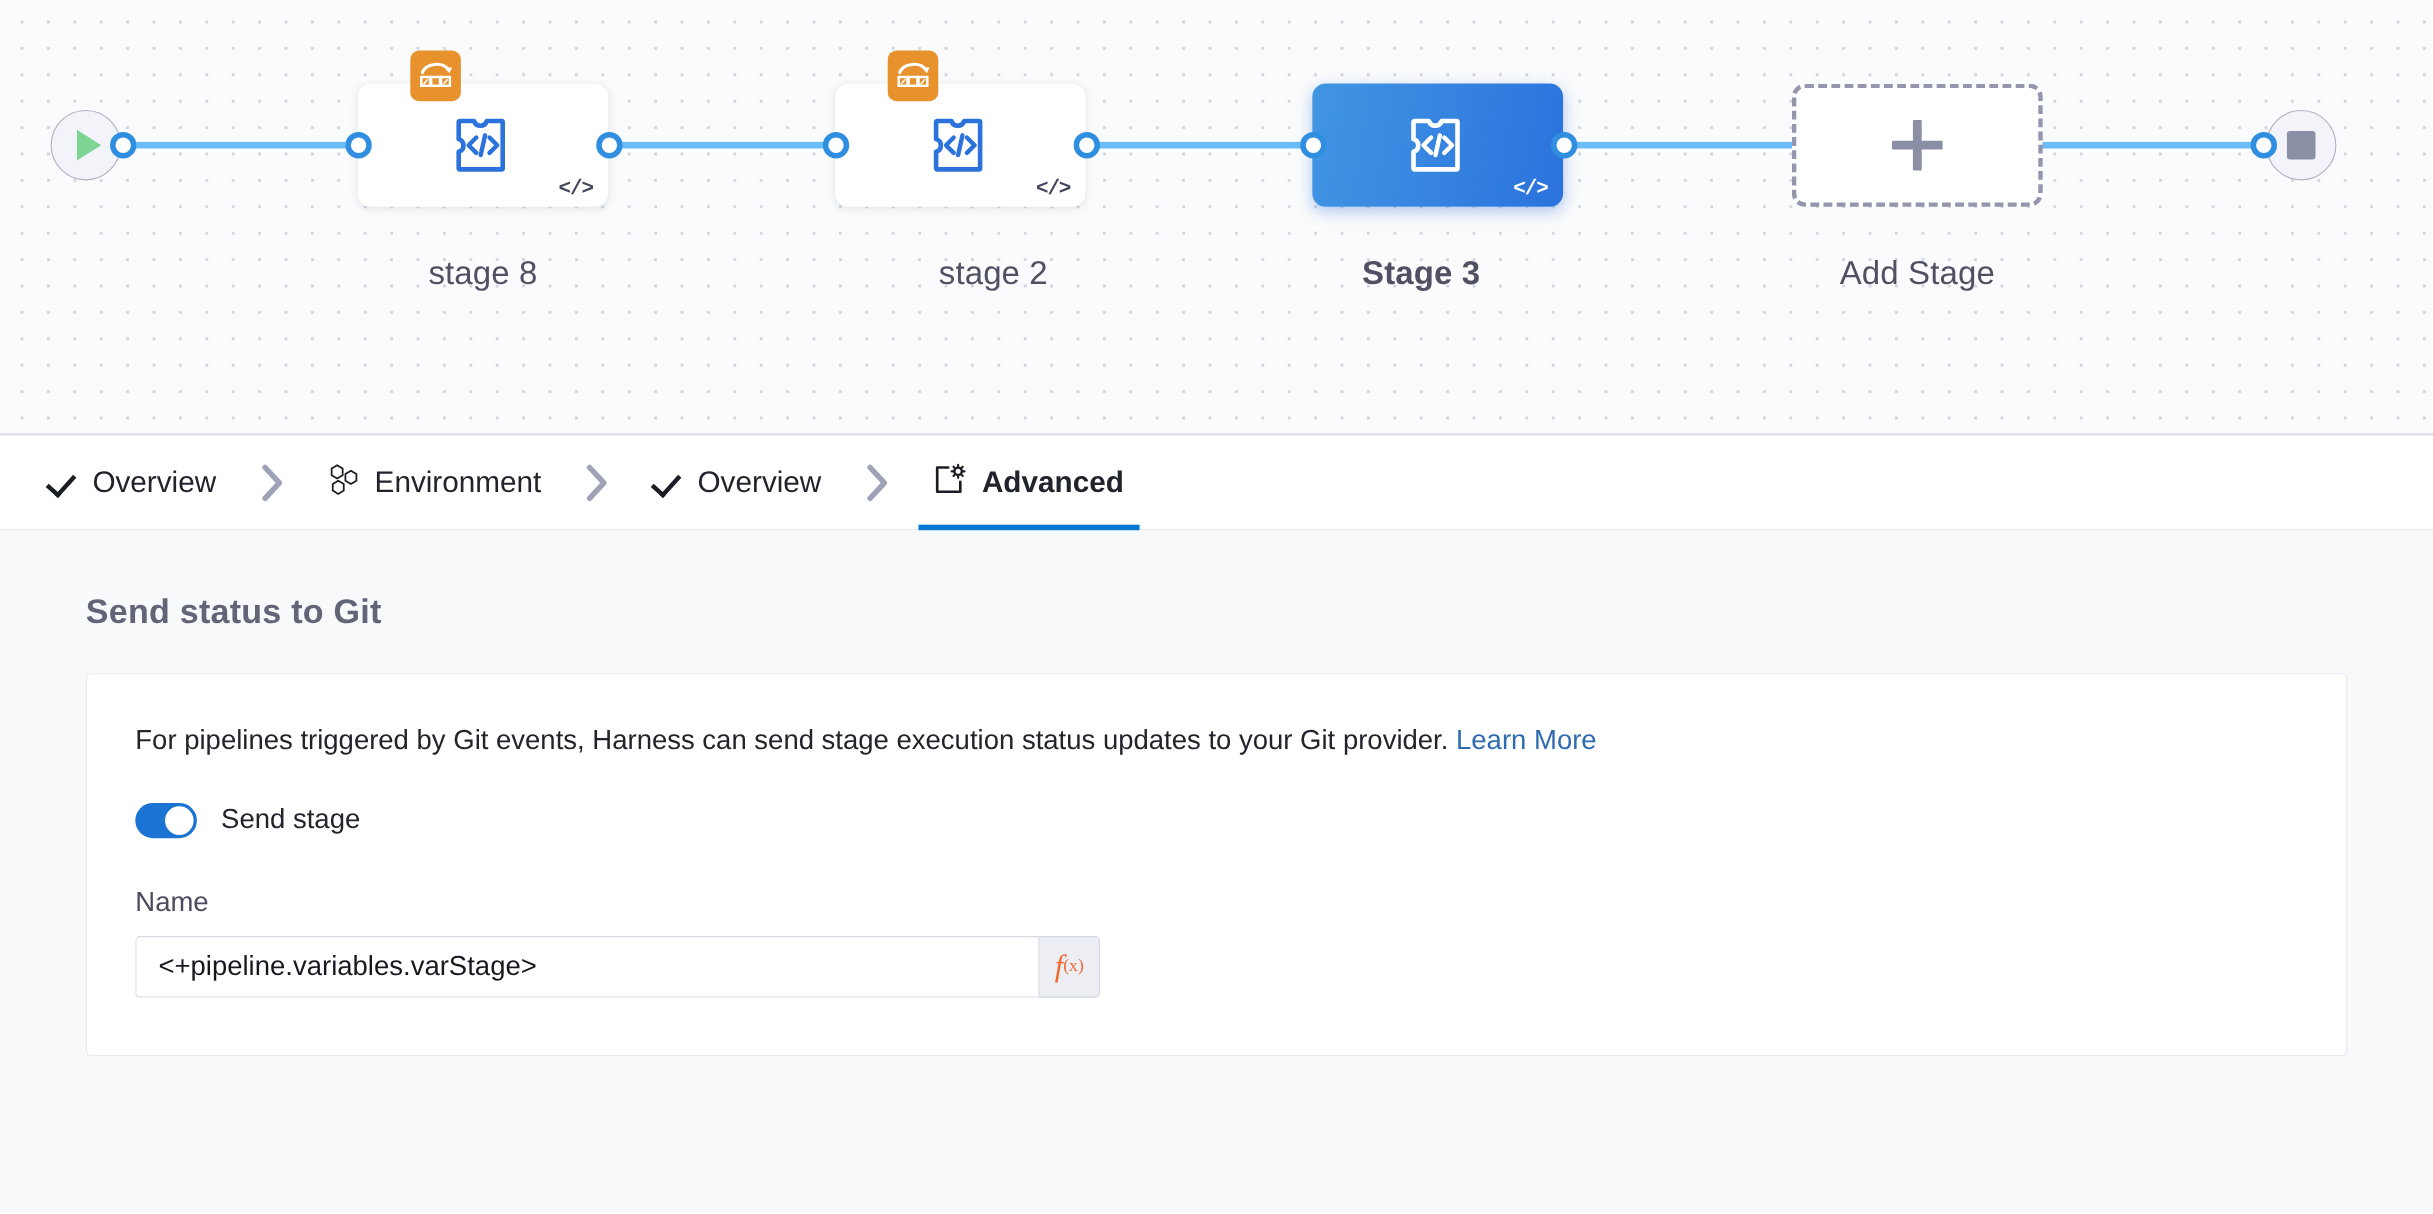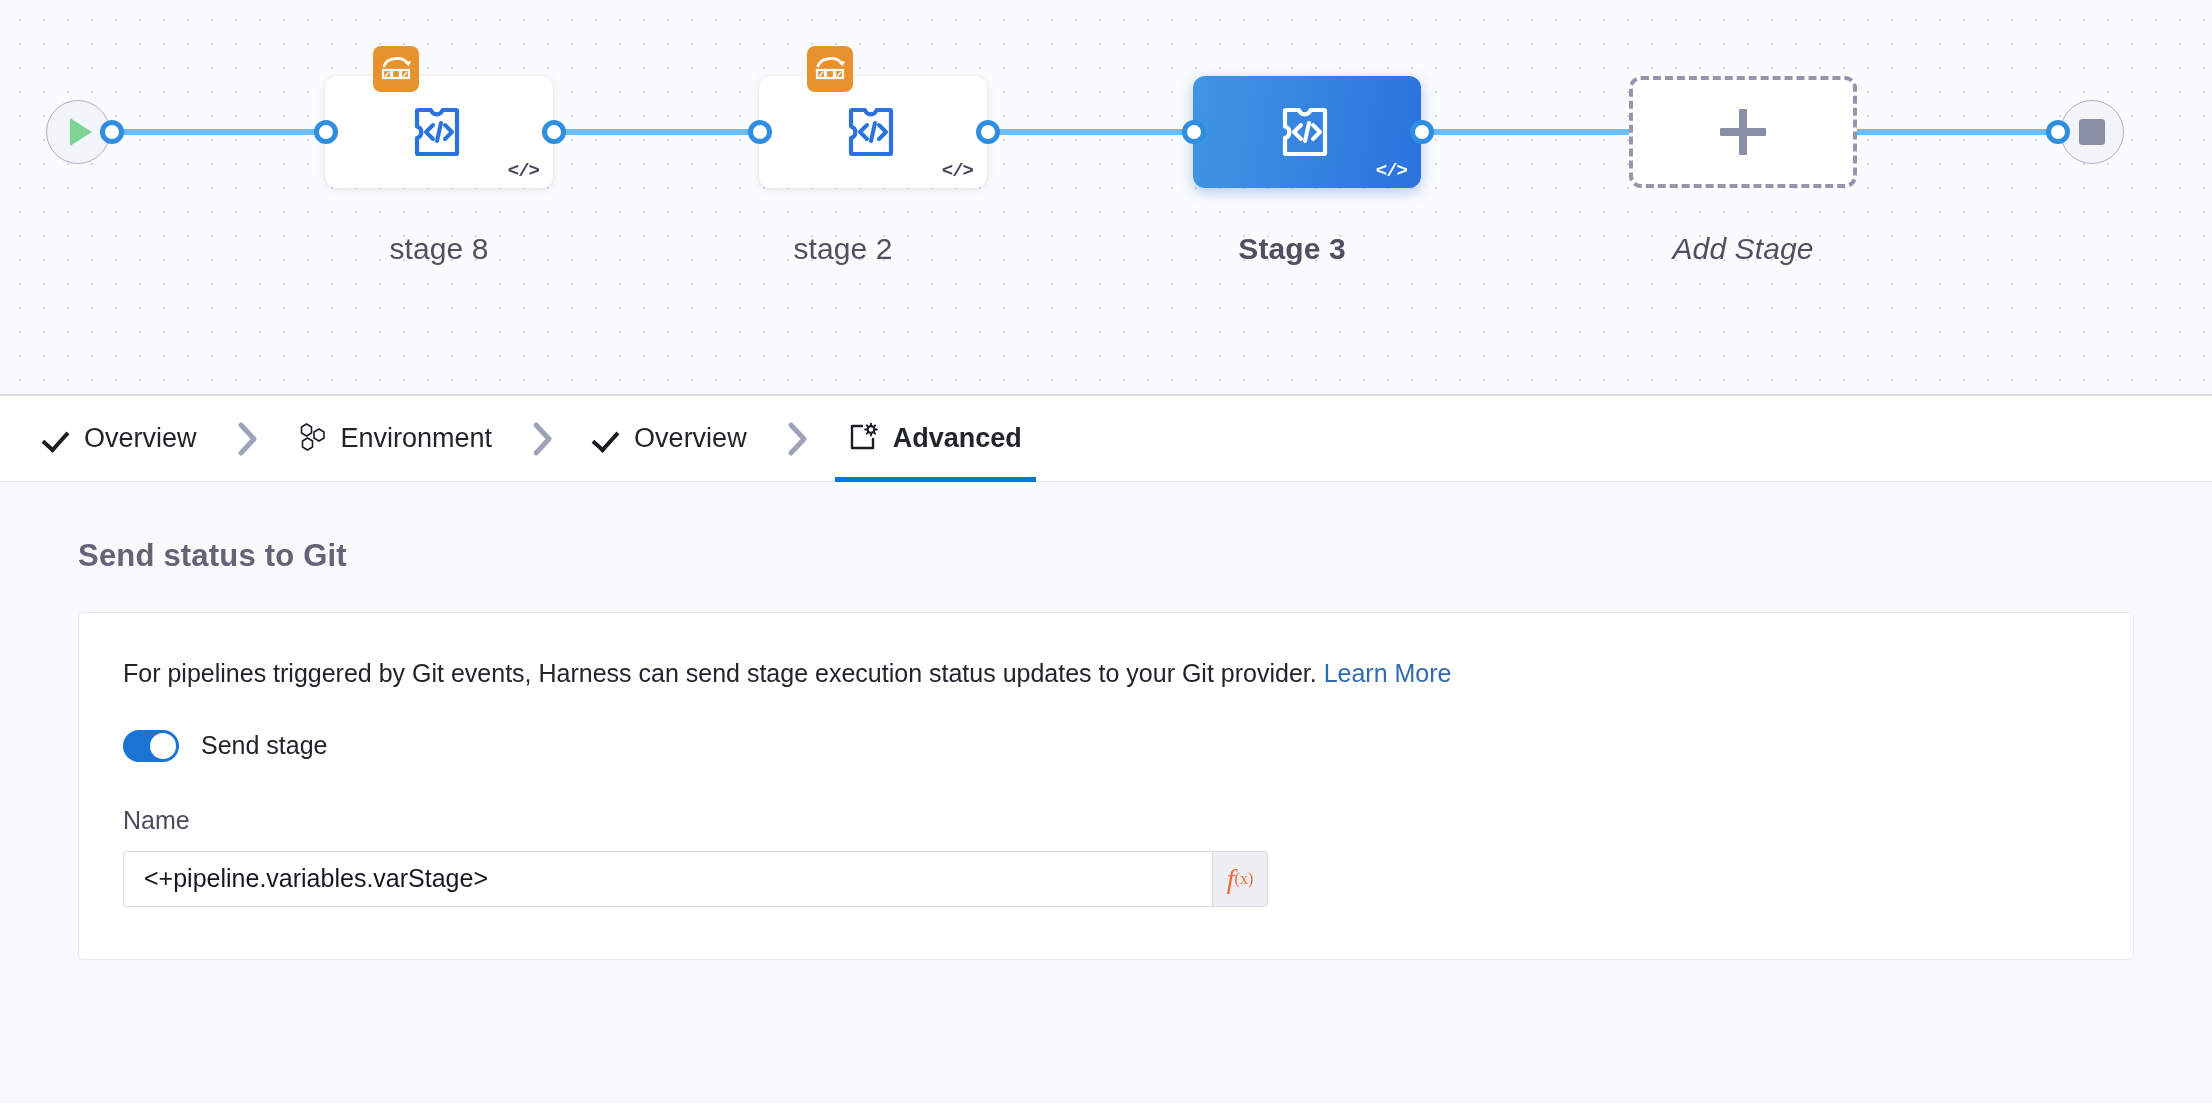--- a/index.html
+++ b/index.html
@@ -213,21 +213,21 @@
 
   .field-label {
     font-size: 25px;
     color: #4a4c5e;
     margin-bottom: 16px;
     margin-top: 26px;
   }
   .input-wrap {
     display: flex;
     align-items: stretch;
-    width: 1145px;
+    width: 877px;
     height: 56px;
   }
   .text-input {
     flex: 1;
     border: 1px solid #d5d9e3;
     border-right: none;
     border-radius: 4px 0 0 4px;
     background: #ffffff;
     font-size: 25px;
     color: #16181f;
@@ -299,39 +299,39 @@
     <svg class="glyph-custom" viewBox="0 0 60 60">
       <path d="M9 8 h13 a6 6 0 0 0 11.5 0 H47 a1 1 0 0 1 1 1 v42 a1 1 0 0 1 -1 1 H9 a1 1 0 0 1 -1 -1 V36 a6 6 0 0 0 0 -11.5 V9 a1 1 0 0 1 1 -1 z" fill="none" stroke="#2b72dd" stroke-width="4.2" stroke-linejoin="round"></path>
       <path d="M24 23 L17 30 L24 37" fill="none" stroke="#2b72dd" stroke-width="4" stroke-linecap="round" stroke-linejoin="round"></path>
       <path d="M36 23 L43 30 L36 37" fill="none" stroke="#2b72dd" stroke-width="4" stroke-linecap="round" stroke-linejoin="round"></path>
       <path d="M32 21 L28 39" stroke="#2b72dd" stroke-width="4" stroke-linecap="round"></path>
     </svg>
     <span class="code-mark">&lt;/&gt;</span>
   </div>
   <div class="port" style="left:748px;"></div>
   <div class="port" style="left:976px;"></div>
-  <div class="stage-label" style="left:693px;">stage 2</div>
+  <div class="stage-label" style="left:753px;">stage 2</div>
 
   <div class="stage-node selected" style="left:1193px;">
     <svg class="glyph-custom" viewBox="0 0 60 60">
       <path d="M9 8 h13 a6 6 0 0 0 11.5 0 H47 a1 1 0 0 1 1 1 v42 a1 1 0 0 1 -1 1 H9 a1 1 0 0 1 -1 -1 V36 a6 6 0 0 0 0 -11.5 V9 a1 1 0 0 1 1 -1 z" fill="none" stroke="#ffffff" stroke-width="4.2" stroke-linejoin="round"></path>
       <path d="M24 23 L17 30 L24 37" fill="none" stroke="#ffffff" stroke-width="4" stroke-linecap="round" stroke-linejoin="round"></path>
       <path d="M36 23 L43 30 L36 37" fill="none" stroke="#ffffff" stroke-width="4" stroke-linecap="round" stroke-linejoin="round"></path>
       <path d="M32 21 L28 39" stroke="#ffffff" stroke-width="4" stroke-linecap="round"></path>
     </svg>
     <span class="code-mark">&lt;/&gt;</span>
   </div>
   <div class="port" style="left:1182px;"></div>
   <div class="port" style="left:1410px;"></div>
   <div class="stage-label" style="left:1142px;font-weight:bold;">Stage 3</div>
 
   <div class="stage-node add" style="left:1629px;">
     <div class="plus-icon"></div>
   </div>
-  <div class="stage-label" style="left:1593px;font-style:italic;">Add Stage</div>
+  <div class="stage-label" style="left:1593px;">Add Stage</div>
 
   <div class="port" style="left:2046px;"></div>
   <div class="terminal end">
     <div class="stop-sq"></div>
   </div>
 </div>
 
 <div class="tabbar">
 
   <div class="tab">

